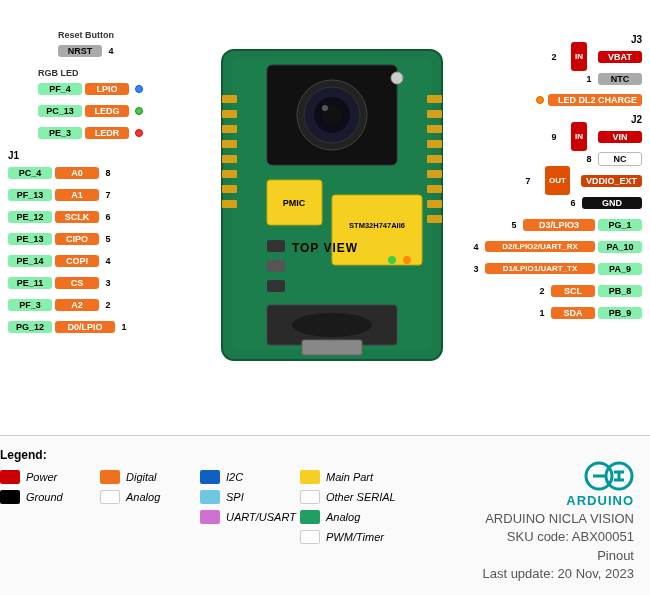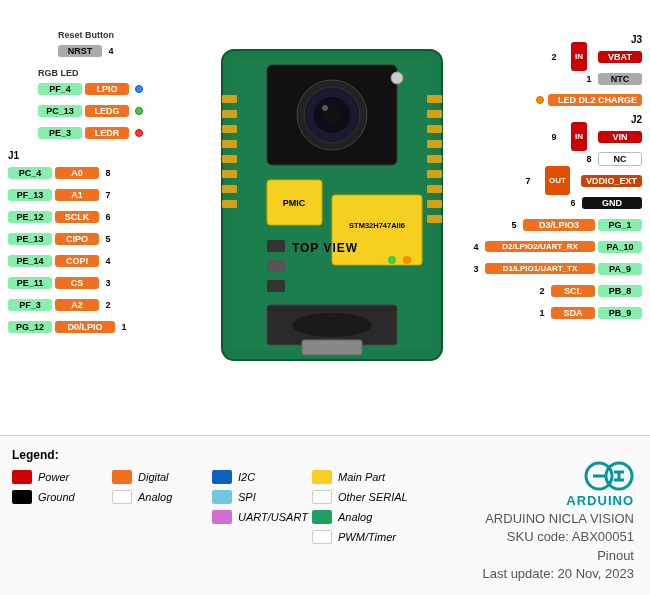--- a/index.html
+++ b/index.html
@@ -53,21 +53,21 @@
 
     
     .legend-area {
       position: absolute;
       bottom: 0;
       left: 0;
       width: 650px;
       height: 160px;
       border-top: 1px solid #ccc;
       background: #fafafa;
-      padding: 12px 12px;
+      padding: 12px 0;
       display: flex;
       gap: 20px;
     }
 
     .legend-title {
       font-size: 12px;
       font-weight: bold;
       margin-bottom: 8px;
     }
 

